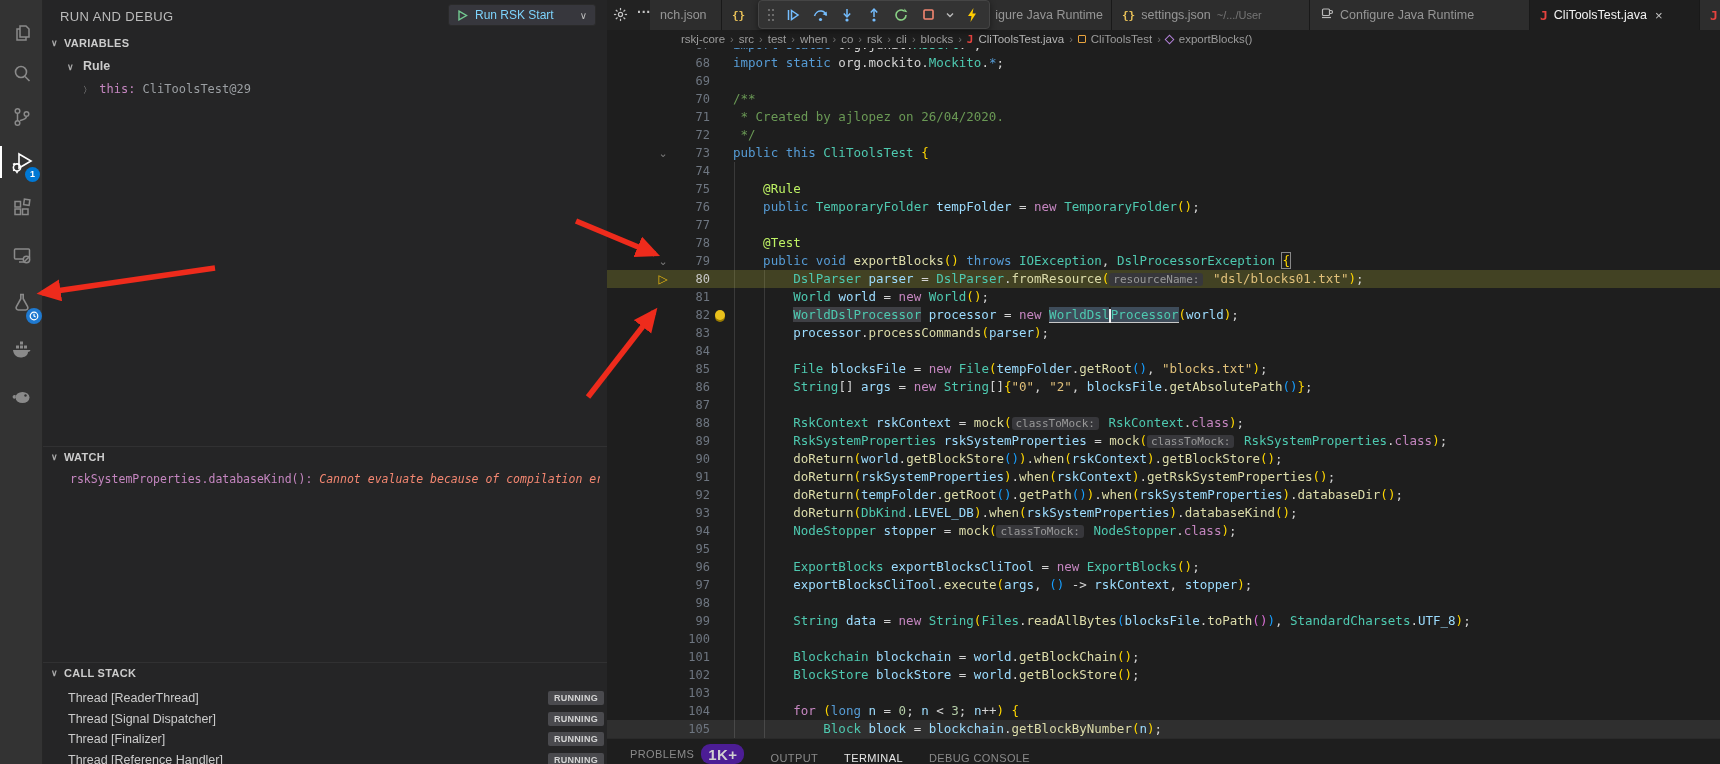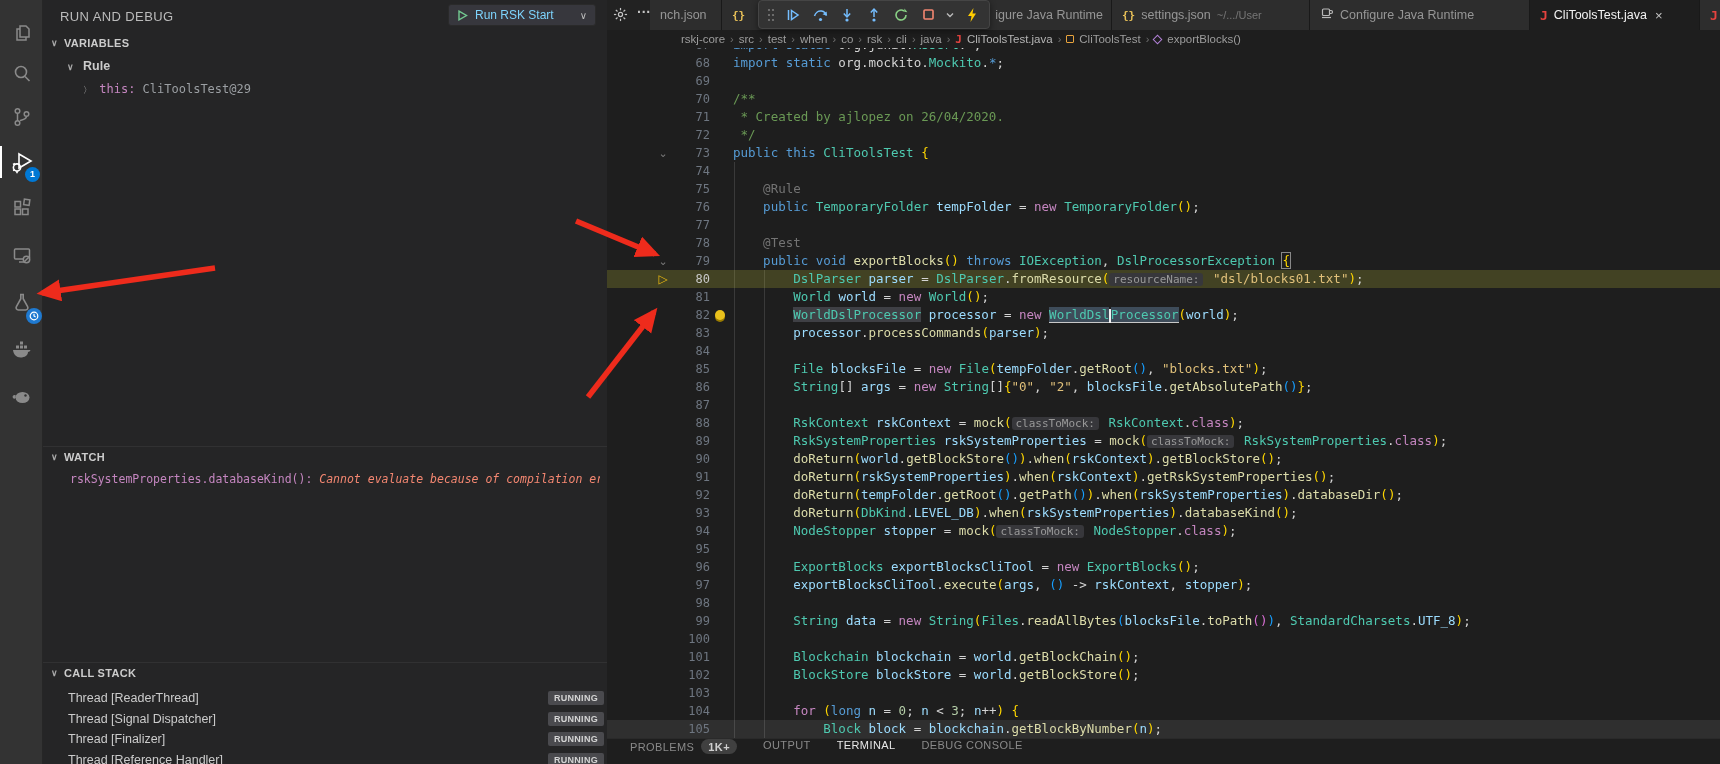--- a/index.html
+++ b/index.html
@@ -70,34 +70,34 @@
   .ln { position:absolute; left:0; top:0; width:103px; text-align:right; font-family:"DejaVu Sans Mono","Liberation Mono",monospace;
         font-size:12px; line-height:18px; color:#6e7681; }
   .code-line.current .ln { color:#c9c9c9; }
   .glyph { position:absolute; left:48px; top:0; width:16px; height:18px; font-size:11px; line-height:18px; text-align:center; }
   .fold { color:#7a7a7a; }
   .dbgarrow { color:#e9b711; font-size:12px; }
   .bulb { position:absolute; left:108px; top:4px; width:10px; height:10px; border-radius:50%; background:#e9c11c; box-shadow:0 2px 0 #9a7b00; }
   .ctext { position:absolute; left:126px; top:0; font-family:"DejaVu Sans Mono","Liberation Mono",monospace; font-size:12.5px; line-height:18px; white-space:pre; }
   .tk-k { color:#569cd6; } .tk-kc { color:#c586c0; } .tk-t { color:#4ec9b0; } .tk-v { color:#9cdcfe; }
   .tk-m { color:#dcdcaa; } .tk-s { color:#e0c07a; } .tk-num { color:#b5cea8; } .tk-c { color:#6a9955; }
-  .tk-a { color:#737373; } .tk-p { color:#d4d4d4; } .tk-g { color:#ffd700; } .tk-b2 { color:#179fff; } .tk-v2 { color:#da70d6; }
+  .tk-a { color:#bef264; } .tk-p { color:#d4d4d4; } .tk-g { color:#ffd700; } .tk-b2 { color:#179fff; } .tk-v2 { color:#da70d6; }
   .tk-gm { color:#ffd700; outline:1px solid #888; }
   .tk-h { background:#37373b; color:#999999; font-size:11px; border-radius:3px; padding:0 4px; margin-right:2px; }
   .tk-hl1 { color:#4ec9b0; background:#3f4045; }
   .tk-sel { color:#4ec9b0; background:#3e4c5a; border-bottom:1px solid #c8c8c8; }
   .caret { display:inline-block; width:1.5px; height:14px; background:#f0f0f0; vertical-align:middle; }
   .iguide { position:absolute; width:1px; background:#3a3a3a; }
 
   
   .paneltabs { position:absolute; left:607px; right:0; top:738px; height:26px; background:#1e1e1e; border-top:1px solid #2a2a2a;
-               display:flex; align-items:flex-start; gap:26px; padding-left:23px; }
+               display:flex; align-items:flex-end; gap:26px; padding-left:23px; }
   .ptab { font-size:11px; letter-spacing:.4px; color:#8a8a8a; display:flex; align-items:center; gap:7px; cursor:pointer; }
   .ptab.active { color:#e7e7e7; }
-  .pbadge { background:#404040; color:#d0d0d0; font-size:11px; padding:1.5px 7px; border-radius:9px; font-weight:bold; }
+  .pbadge { background:#4c1d95; color:#d0d0d0; font-size:15px; padding:1.5px 7px; border-radius:9px; font-weight:bold; }
 
   .arrows { position:absolute; left:0; top:0; width:1720px; height:764px; z-index:9; pointer-events:none; }
 </style>
 </head>
 <body>
 
 <div class="app">
 
   <div class="activitybar" id="activitybar">
       <div class="ab-item" style="top: 11px;">
@@ -350,21 +350,21 @@
       <span>test</span>
       <span class="bc-sep">›</span>
       <span>when</span>
       <span class="bc-sep">›</span>
       <span>co</span>
       <span class="bc-sep">›</span>
       <span>rsk</span>
       <span class="bc-sep">›</span>
       <span>cli</span>
       <span class="bc-sep">›</span>
-      <span>java</span>
+      <span>blocks</span>
       <span class="bc-sep">›</span>
       <span class="jicon" style="font-size: 11px; margin-right: 5px;">J</span>
       <span style="color: rgb(181, 181, 181);">CliToolsTest.java</span>
       <span class="bc-sep">›</span>
       <span class="bc-class-ic"></span>
       <span>CliToolsTest</span>
       <span class="bc-sep">›</span>
       <span class="bc-method-ic"></span>
       <span>exportBlocks()</span>
     </div>

